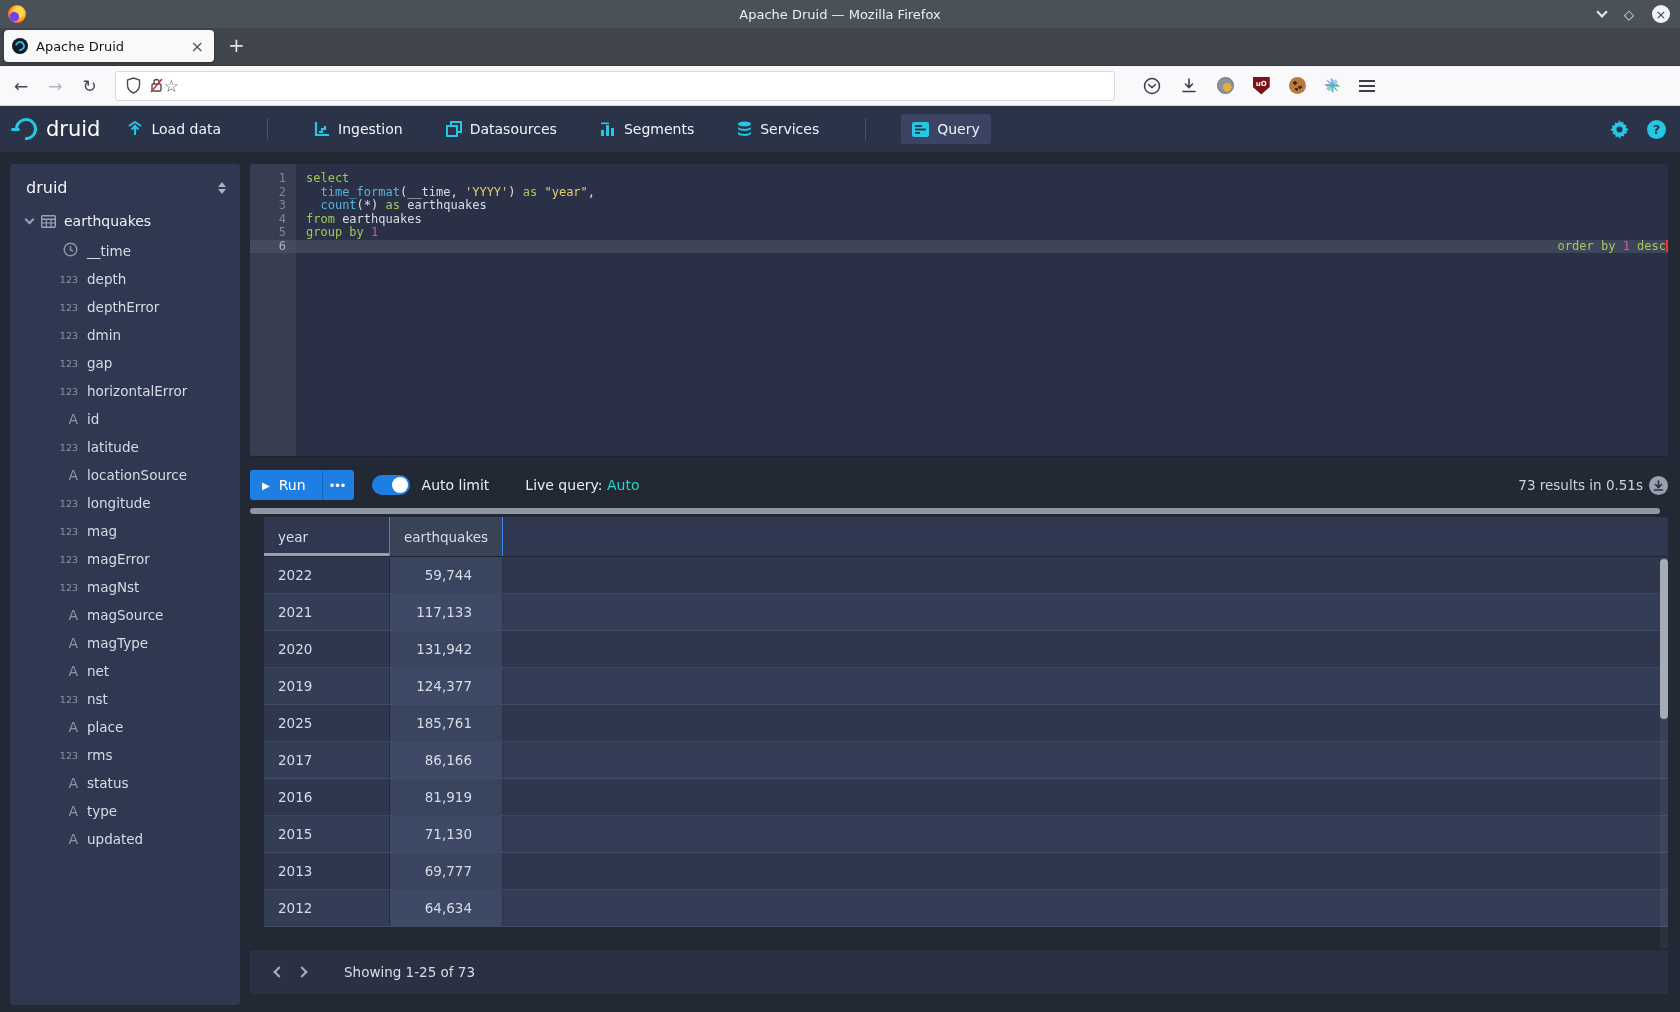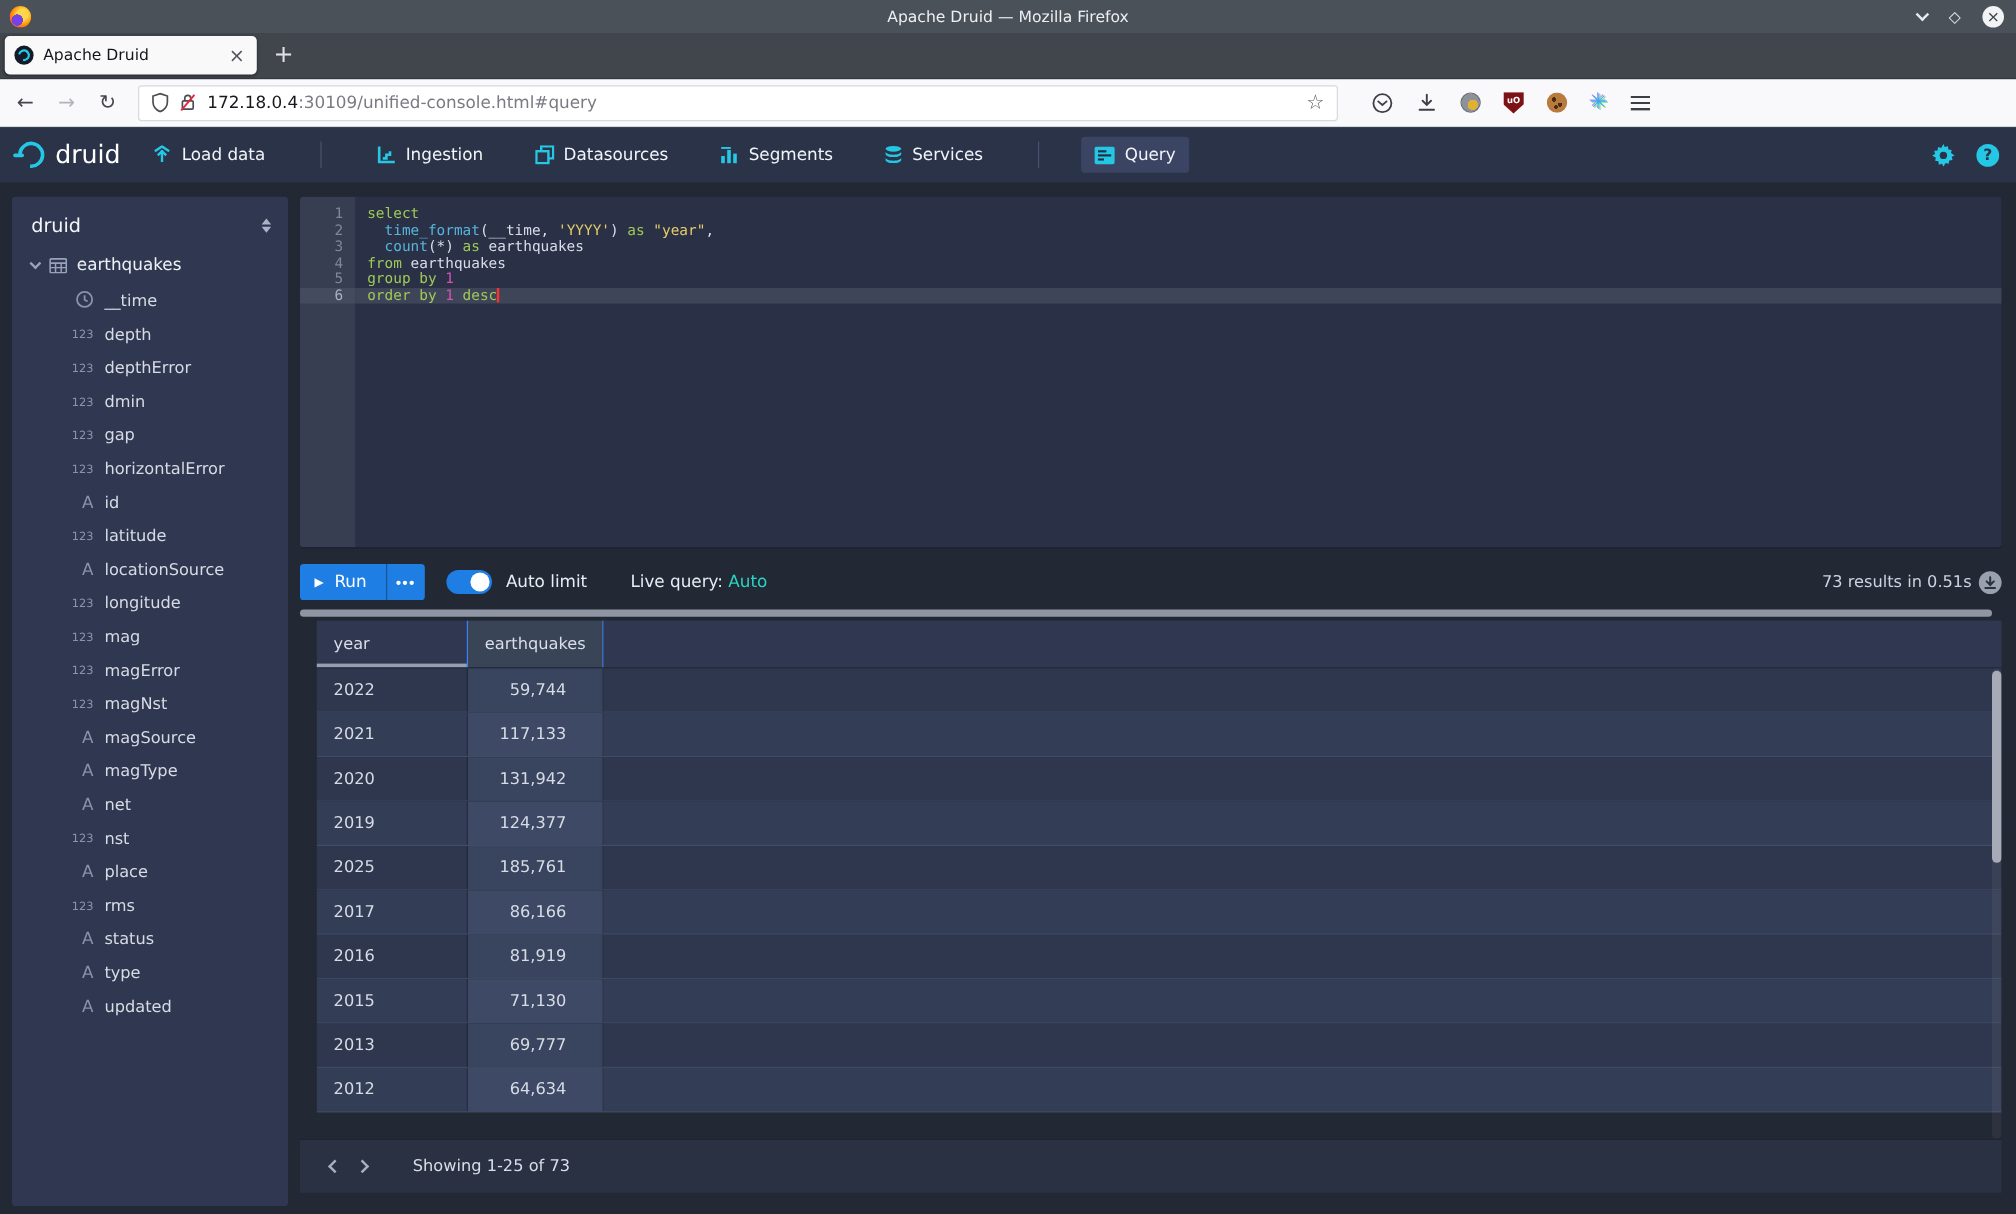--- a/index.html
+++ b/index.html
@@ -81,21 +81,21 @@
   .type-str { font-size:14px; }
 
   .main { position:absolute; left:250px; top:12px; right:12px; }
   .editor { height:292px; background:#2a3146; border-radius:3px; position:relative; overflow:hidden;
     font-family:"DejaVu Sans Mono","Liberation Mono",monospace; font-size:12px; box-shadow:0 1px 0 #1b2130;}
   .gutter { position:absolute; left:0; top:0; bottom:0; width:46px; background:#373e52; }
   .ecode { position:absolute; left:46px; right:0; top:0; bottom:0; }
   .eline { height:13.5px; line-height:13.5px; white-space:pre; padding-left:10px; position:relative;}
   .gline { height:13.5px; line-height:13.5px; text-align:right; padding-right:10px; color:#7e8699; }
   .epad { height:8px; }
-  .eline.cur { background:#3e4559; }
+  .eline.cur { background:#3e4559;text-align:right; }
   .gline.cur { background:#444b5f; color:#aab1c2;}
   .tk-kw { color:#9fca56; } .tk-fn { color:#55b5db; } .tk-str { color:#e6cd69; }
   .tk-num { color:#d652b5; } .tk-pl { color:#d8dee9; }
   .caret { display:inline-block; width:2px; height:12px; background:#ff2f2f; vertical-align:-2px; }
 
   .runbar { height:38px; margin-top:10px; display:flex; align-items:center; }
   .btn-run { height:30px; background:#1e7ee3; color:#fff; border:none; border-radius:3px 0 0 3px;
     font-size:14px; padding:0 16px 0 12px; display:flex; align-items:center; gap:9px; font-family:inherit;}
   .btn-run .play { font-size:10px; }
   .btn-more { height:30px; width:32px; background:#1e7ee3; color:#fff; border:none; border-left:1px solid #1767ba;
@@ -167,21 +167,20 @@
   </div>
   <div class="urlbar">
     <svg width="15" height="17" viewBox="0 0 15 17">
       <path d="M7.5 1 L13.5 3 V8 C13.5 12 11 14.6 7.5 16 C4 14.6 1.5 12 1.5 8 V3 Z" fill="none" stroke="#4c4d53" stroke-width="1.4"></path>
     </svg>
     <svg width="15" height="17" viewBox="0 0 15 17" style="margin-left:8px">
       <rect x="3" y="7" width="9" height="7" rx="1" fill="none" stroke="#4c4d53" stroke-width="1.4"></rect>
       <path d="M5 7 V5 a2.5 2.5 0 0 1 5 0 V7" fill="none" stroke="#4c4d53" stroke-width="1.4"></path>
       <line x1="2" y1="15" x2="13" y2="2" stroke="#e3293d" stroke-width="1.6"></line>
     </svg>
-    <span class="url-text"><span class="url-host">172.18.0.4</span><span class="url-rest">:30109/unified-console.html#query</span></span>
     <span class="star">☆</span>
   </div>
   <div class="ticons">
     <svg width="18" height="18" viewBox="0 0 18 18">
       <circle cx="9" cy="9" r="7.5" fill="none" stroke="#3e3f45" stroke-width="1.5"></circle>
       <path d="M5.5 7.5 L9 10.5 L12.5 7.5" fill="none" stroke="#3e3f45" stroke-width="1.5" stroke-linecap="round"></path>
     </svg>
     <svg width="18" height="18" viewBox="0 0 18 18">
       <path d="M9 2 V10 M5.5 7 L9 10.5 L12.5 7" fill="none" stroke="#3e3f45" stroke-width="1.6" stroke-linecap="round"></path>
       <path d="M3 14.5 H15" stroke="#3e3f45" stroke-width="1.6" stroke-linecap="round"></path>

